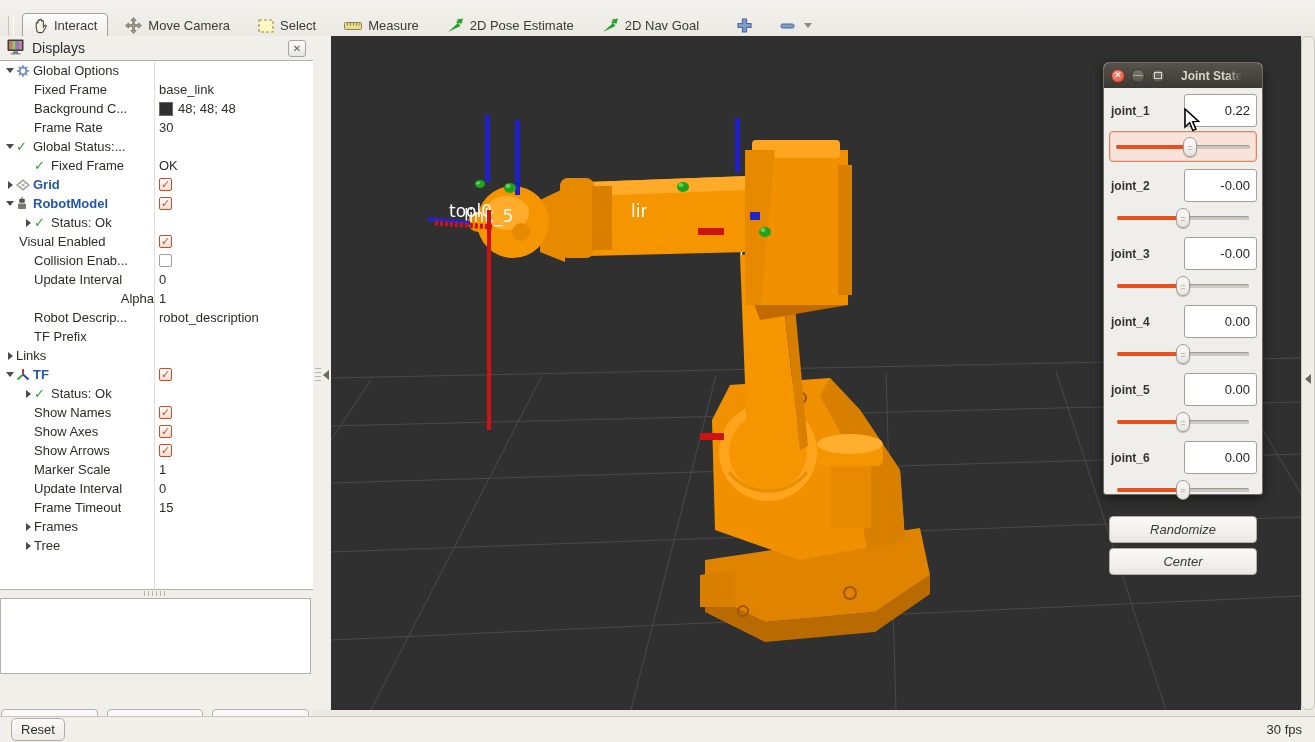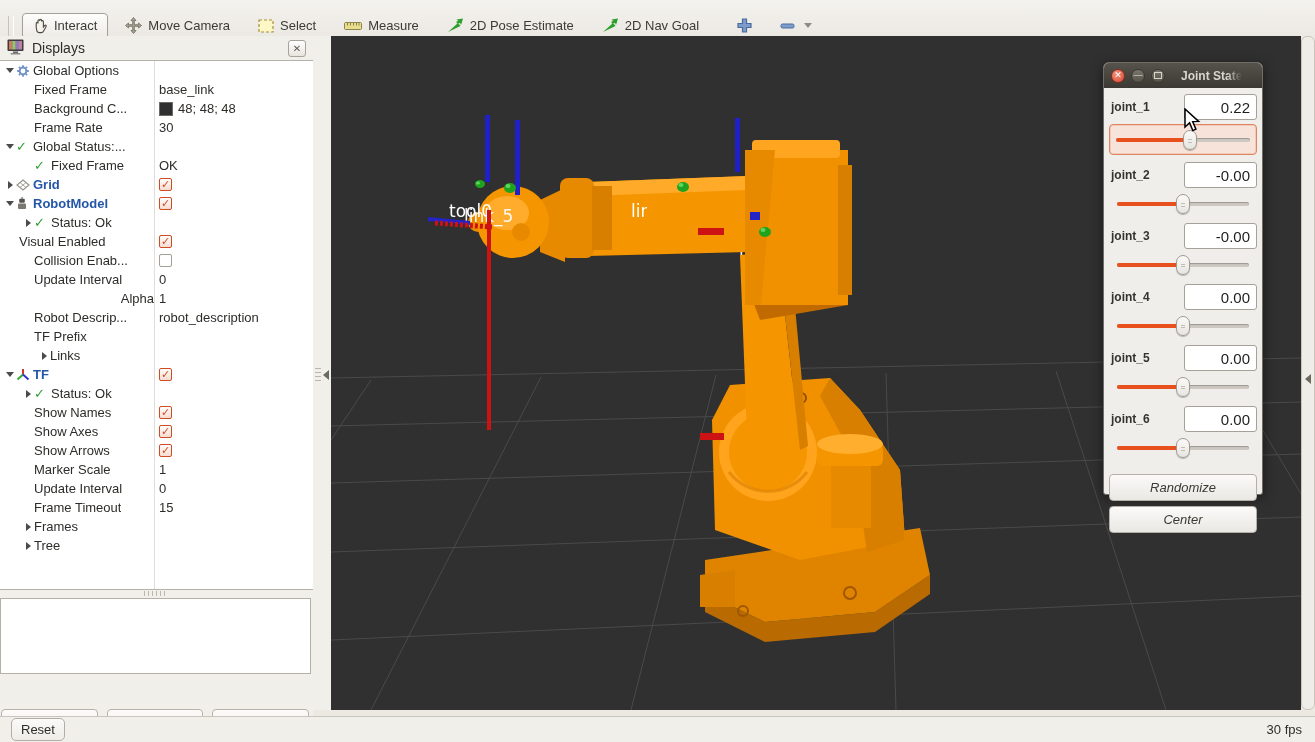--- a/index.html
+++ b/index.html
@@ -75,22 +75,22 @@
   .wbtn{width:14px;height:14px;border-radius:50%;box-sizing:border-box;flex:none;
     display:flex;align-items:center;justify-content:center;font-size:9px;line-height:1;}
   .wclose{background:radial-gradient(circle at 35% 30%,#f2917d,#dc4b33);border:1px solid #8e2b1d;color:#fff;}
   .wmin,.wmax{background:linear-gradient(#7a766c,#56534a);border:1px solid #3b3830;color:#d8d4ca;}
   .wmax span{width:6px;height:5px;border:1px solid #d8d4ca;display:block;}
   .jttl{color:#d9d5cb;font-weight:bold;font-size:12px;margin-left:10px;white-space:nowrap;overflow:hidden;
     -webkit-mask-image:linear-gradient(90deg,#000 75%,transparent);mask-image:linear-gradient(90deg,#000 75%,transparent);}
   .jbody{padding:4px 5px 2px;}
   .jrow1{display:flex;align-items:center;justify-content:space-between;margin:2px 0 4px;}
   .jname{font-weight:bold;font-size:12px;color:#34332e;padding-left:2px;}
-  .jval{width:73px;height:26px;background:#fff;border:1px solid #a5a199;border-radius:3px;box-sizing:border-box;
-    display:flex;align-items:center;justify-content:flex-end;padding-right:6px;font-size:15px;color:#1e1e1e;}
+  .jval{width:73px;height:33px;background:#fff;border:1px solid #a5a199;border-radius:3px;box-sizing:border-box;
+    display:flex;align-items:center;justify-content:flex-end;padding-right:6px;font-size:13px;color:#1e1e1e;}
   .jsliderwrap{position:relative;height:24px;margin:0 2px 7px;}
   .jsliderwrap.focus{margin:0 0 7px;height:29px;border:1px solid #de8560;border-radius:4px;
     background:#f7e3d9;box-shadow:inset 0 0 0 1px rgba(222,133,96,.25);}
   .jtrack{position:absolute;left:6px;right:6px;top:50%;height:4px;margin-top:-2px;background:#cdc9c2;
     border-radius:2px;box-shadow:inset 0 1px 1px rgba(0,0,0,.25);}
   .jfill{height:100%;background:#e8501d;border-radius:2px;}
   .jhandle{position:absolute;top:50%;margin-top:-10px;width:14px;height:20px;box-sizing:border-box;
     background:linear-gradient(#fbfaf9,#e7e5e0);border:1px solid #9f9b92;border-radius:7px;
     box-shadow:0 1px 1px rgba(0,0,0,.25);}
   .jhandle::after{content:'';position:absolute;left:4px;right:4px;top:8px;height:5px;
@@ -378,21 +378,21 @@
         <div class="trow">
           <div class="tleft" style="padding-left: 22px;">
             <span class="exp "></span>
             <span class="tlabel">TF Prefix</span>
           </div>
           <div class="tright">
             <span class="tval"></span>
           </div>
         </div>
         <div class="trow">
-          <div class="tleft" style="padding-left: 38px;">
+          <div class="tleft" style="padding-left: 4px;">
             <span class="exp exp-closed"></span>
             <span class="tlabel">Links</span>
           </div>
           <div class="tright"></div>
         </div>
         <div class="trow">
           <div class="tleft" style="padding-left: 4px;">
             <span class="exp exp-open"></span>
             <span class="ticon">
               <svg width="14" height="13" viewBox="0 0 14 13">

